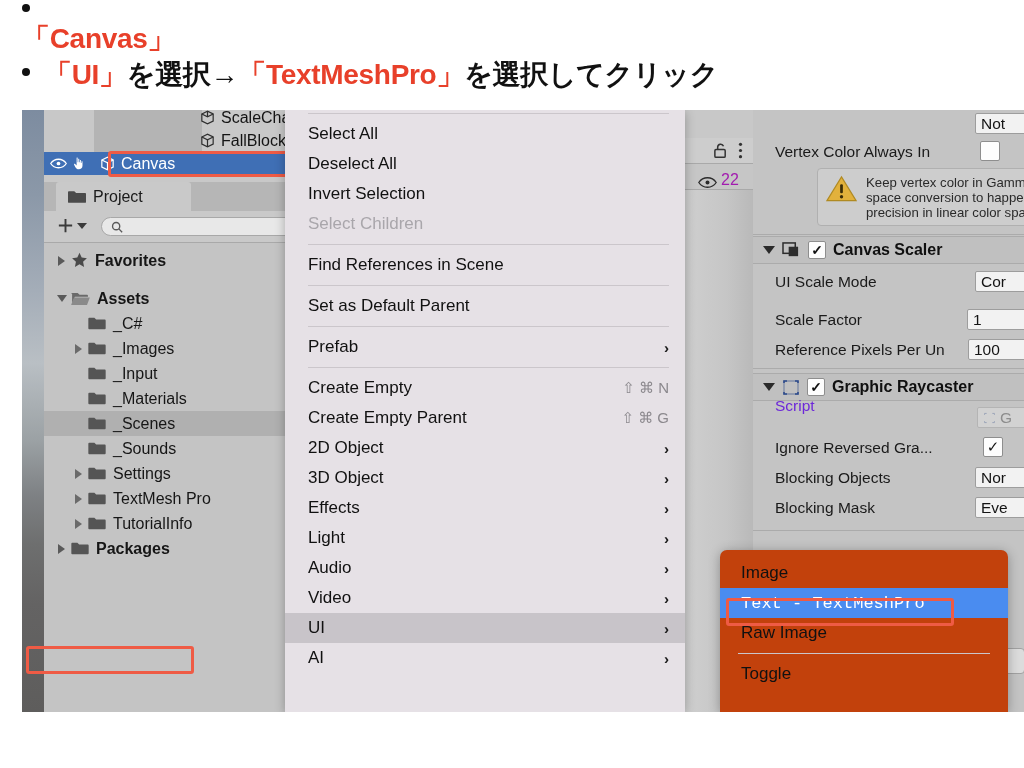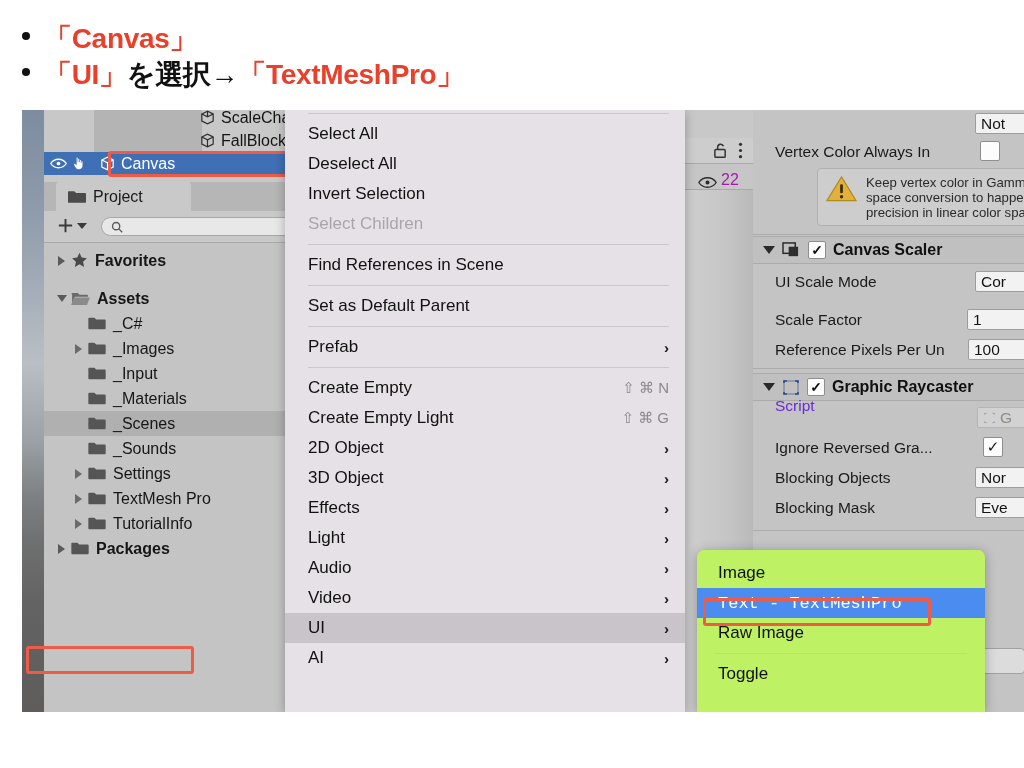--- a/index.html
+++ b/index.html
@@ -21,21 +21,21 @@
   .bullet-line {
     position: absolute;
     display: flex;
     align-items: baseline;
     white-space: nowrap;
     font-weight: bold;
     font-size: 28px;
     color: #111111;
     letter-spacing: -0.3px;
   }
-  .bullet-line.l1 { left: 22px; top: 20px; }
+  .bullet-line.l1 { left: 22px; top: 12px; flex-direction: column; }
   .bullet-line.l2 { left: 22px; top: 56px; }
   .bullet-dot {
     display: inline-block;
     width: 8px; height: 8px;
     border-radius: 50%;
     background: #111111;
     margin-right: 14px;
     position: relative;
     top: -8px;
     flex: 0 0 auto;
@@ -334,23 +334,23 @@
     left: 4px;
     width: 168px; height: 28px;
     border: 3px solid #ef5b45;
     border-radius: 3px;
     pointer-events: none;
   }
 
   
   .submenu {
     position: absolute;
-    left: 675px; top: 440px;
+    left: 698px; top: 440px;
     width: 288px; height: 162px;
-    background: #bef264;
+    background: #c2410c;
     border-radius: 7px 7px 0 0;
     box-shadow: 0 2px 12px rgba(0,0,0,0.30);
     overflow: hidden;
     padding-top: 8px;
   }
   .smi {
     height: 30px;
     display:flex; align-items:center;
     padding-left: 21px;
     font-size: 17px; color: #111111;
@@ -374,20 +374,21 @@
 <div class="slide-head">
   <div class="bullet-line l1">
     <span class="bullet-dot"></span>
     <span class="red">「Canvas」</span>
   </div>
   <div class="bullet-line l2">
     <span class="bullet-dot"></span>
     <span class="red">「UI」</span>
     <span class="blk">を選択→</span>
     <span class="red">「TextMeshPro」</span>
+    <span class="blk">を選択してクリック</span>
   </div>
 </div>
 
 <div class="shot">
 
   <div class="edge-strip"></div>
 
   <div class="hier">
     <div class="hier-gray-block"></div>
     <div class="hier-scroll-track"></div>
@@ -822,21 +823,21 @@
       <span class="mi-left">Prefab</span>
       <span class="mi-arrow">›</span>
     </div>
     <div class="mi-sep"></div>
 
     <div class="mi">
       <span class="mi-left">Create Empty</span>
       <span class="mi-right">⇧ ⌘ N</span>
     </div>
     <div class="mi">
-      <span class="mi-left">Create Empty Light</span>
+      <span class="mi-left">Create Empty Parent</span>
       <span class="mi-right">⇧ ⌘ G</span>
     </div>
     <div class="mi">
       <span class="mi-left">2D Object</span>
       <span class="mi-arrow">›</span>
     </div>
     <div class="mi">
       <span class="mi-left">3D Object</span>
       <span class="mi-arrow">›</span>
     </div>

